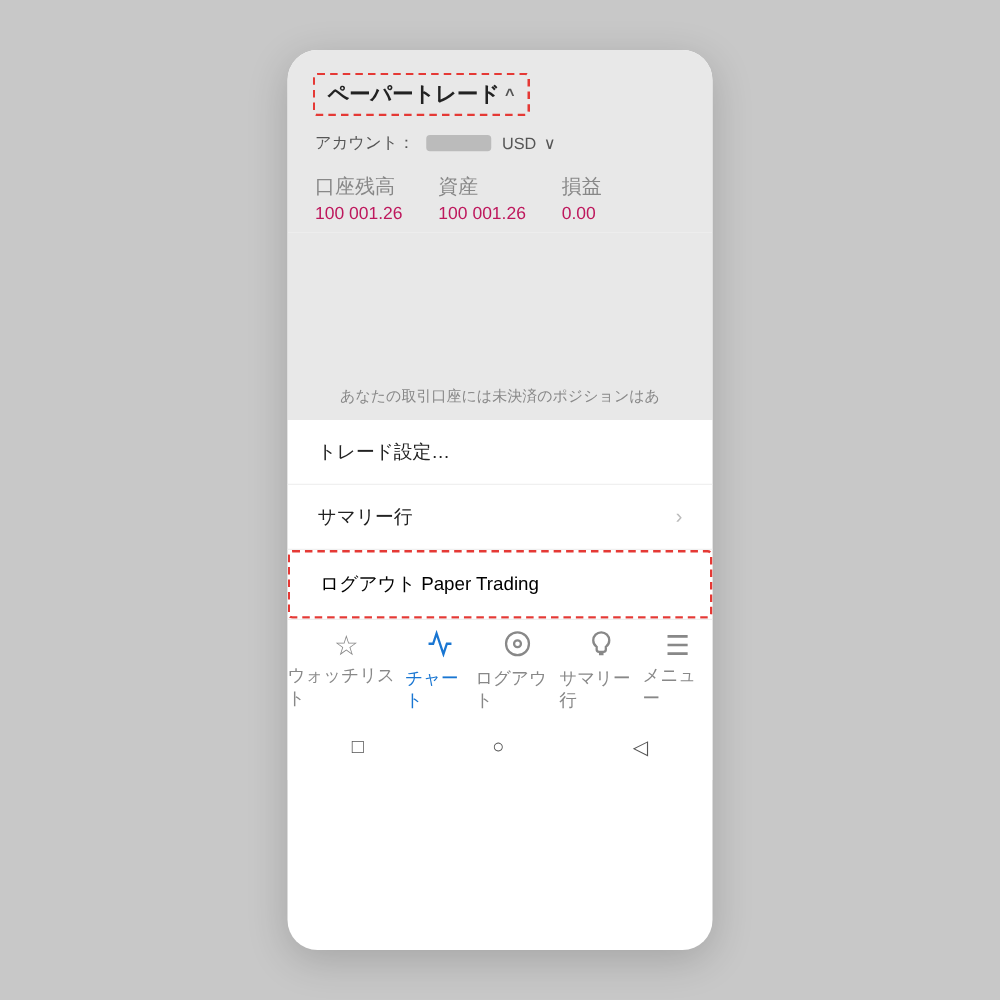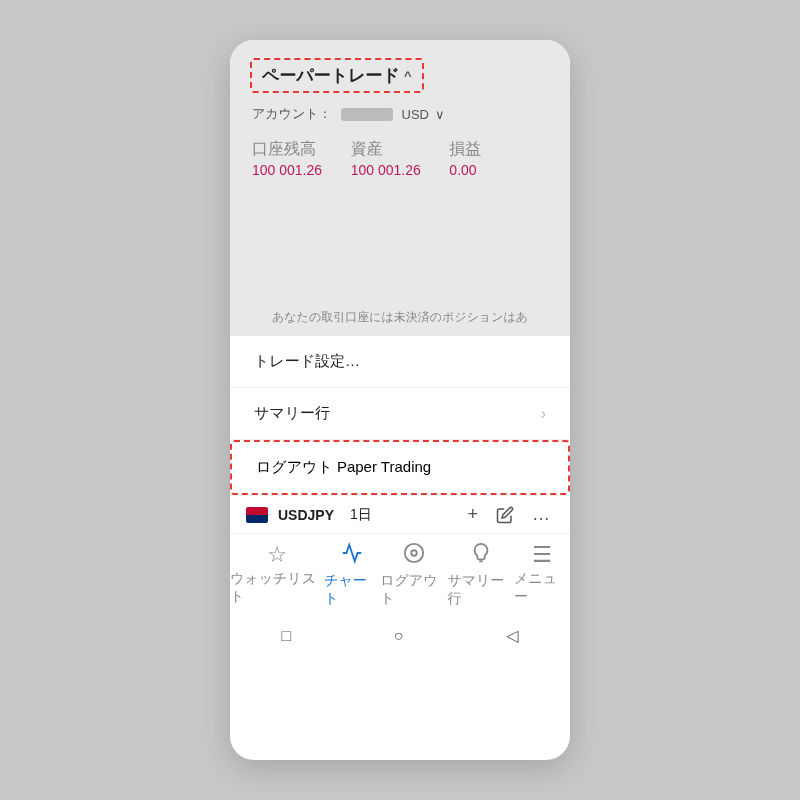--- a/index.html
+++ b/index.html
@@ -359,37 +359,20 @@
     </div>
     <div class="menu-item">
       <span class="menu-item-label">サマリー行</span>
       <span class="chevron">›</span>
     </div>
     <div class="menu-item logout">
       <span class="menu-item-label">ログアウト Paper Trading</span>
     </div>
   </div>
 
-  <div class="bottom-toolbar">
-    <div class="toolbar-flag">
-      <div class="flag-us-top"></div>
-      <div class="flag-us-bottom"></div>
-    </div>
-    <span class="toolbar-pair">USDJPY</span>
-    <span class="toolbar-timeframe">1日</span>
-    <div class="toolbar-spacer"></div>
-    <button class="toolbar-icon-btn">+</button>
-    <button class="toolbar-icon-btn">
-      <svg width="18" height="18" viewBox="0 0 24 24" fill="none" stroke="#555" stroke-width="2">
-        <path d="M11 4H4a2 2 0 0 0-2 2v14a2 2 0 0 0 2 2h14a2 2 0 0 0 2-2v-7"></path>
-        <path d="M18.5 2.5a2.121 2.121 0 0 1 3 3L12 15l-4 1 1-4 9.5-9.5z"></path>
-      </svg>
-    </button>
-    <button class="toolbar-icon-btn">…</button>
-  </div>
 
   <div class="bottom-nav">
     <div class="nav-item">
       <span class="nav-icon">☆</span>
       <span class="nav-label">ウォッチリスト</span>
     </div>
     <div class="nav-item">
       <span class="nav-icon active">
         <svg width="22" height="22" viewBox="0 0 24 24" fill="none" stroke="#1976d2" stroke-width="2">
           <polyline points="22 12 18 12 15 21 9 3 6 12 2 12"></polyline>

